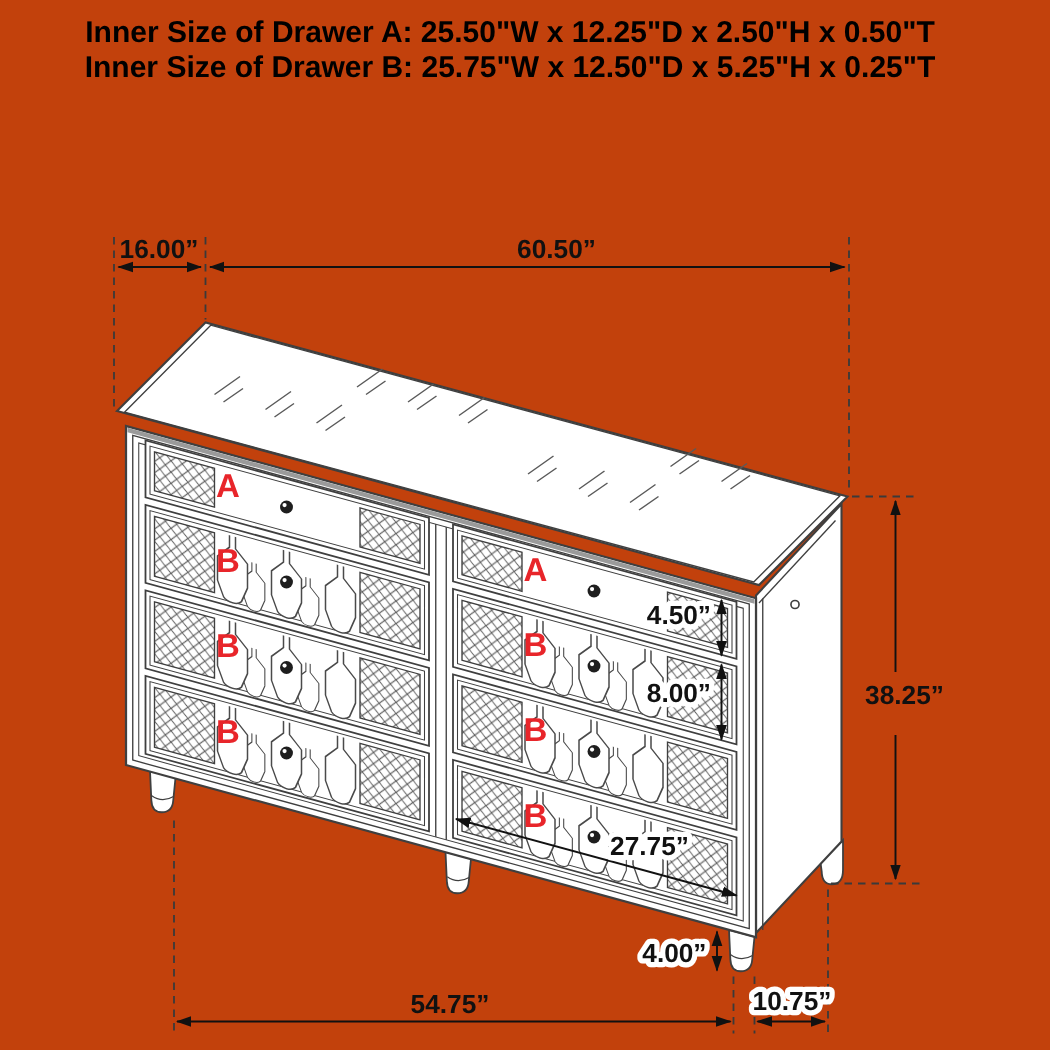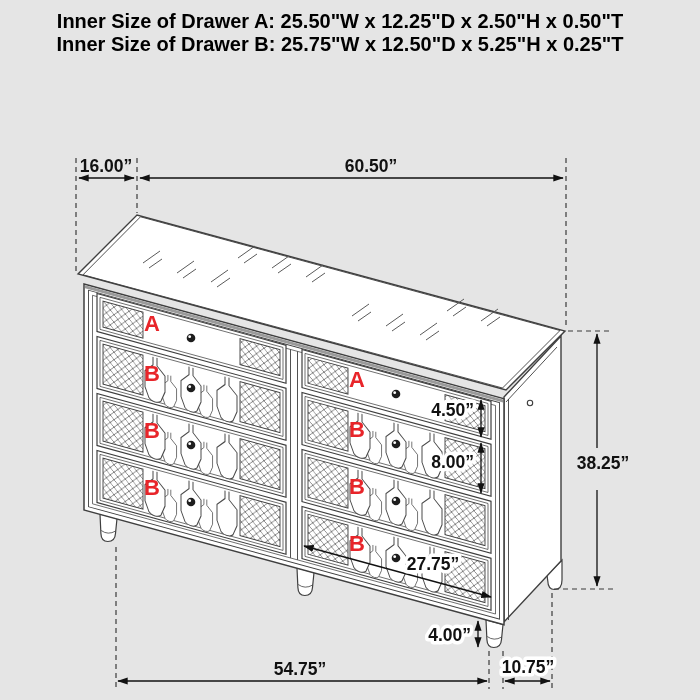--- a/index.html
+++ b/index.html
@@ -1,16 +1,16 @@
 <!DOCTYPE html>
 <html><head>
 <meta charset="utf-8">
 <style>
   html,body{margin:0;padding:0;background:#fff;}
-  .canvas{position:relative;width:700px;height:700px;background:#e5e5e5;overflow:hidden;
+  .canvas{position:relative;width:700px;height:700px;background:#c2410c;overflow:hidden;
           font-family:"Liberation Sans", sans-serif;}
   svg text{font-family:"Liberation Sans", sans-serif;}
   .dim-label{font-size:17.5px;font-weight:bold;fill:#111;}
   .halo{paint-order:stroke;stroke:#ffffff;stroke-width:7px;stroke-linejoin:round;}
   .title-line{font-size:20px;font-weight:bold;fill:#000;}
   .drawer-letter{font-size:22px;font-weight:bold;}
 </style>
 </head>
 <body>
 

